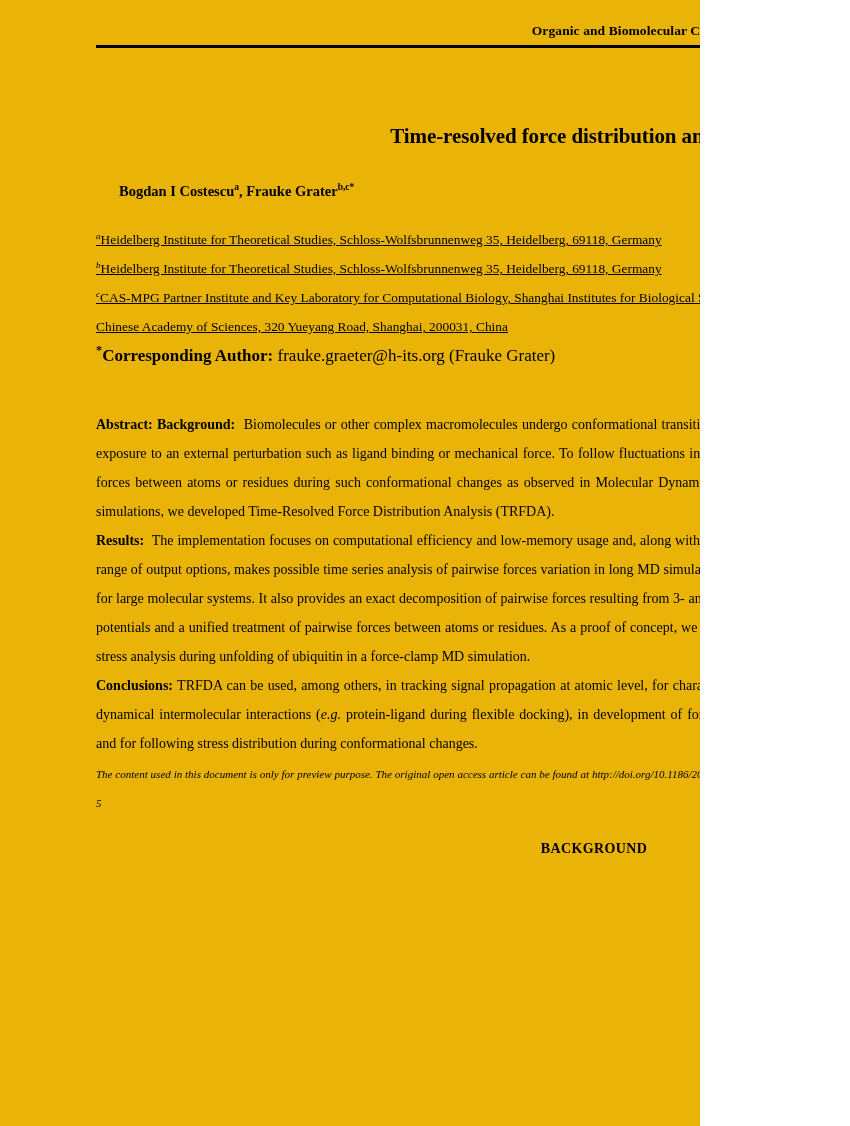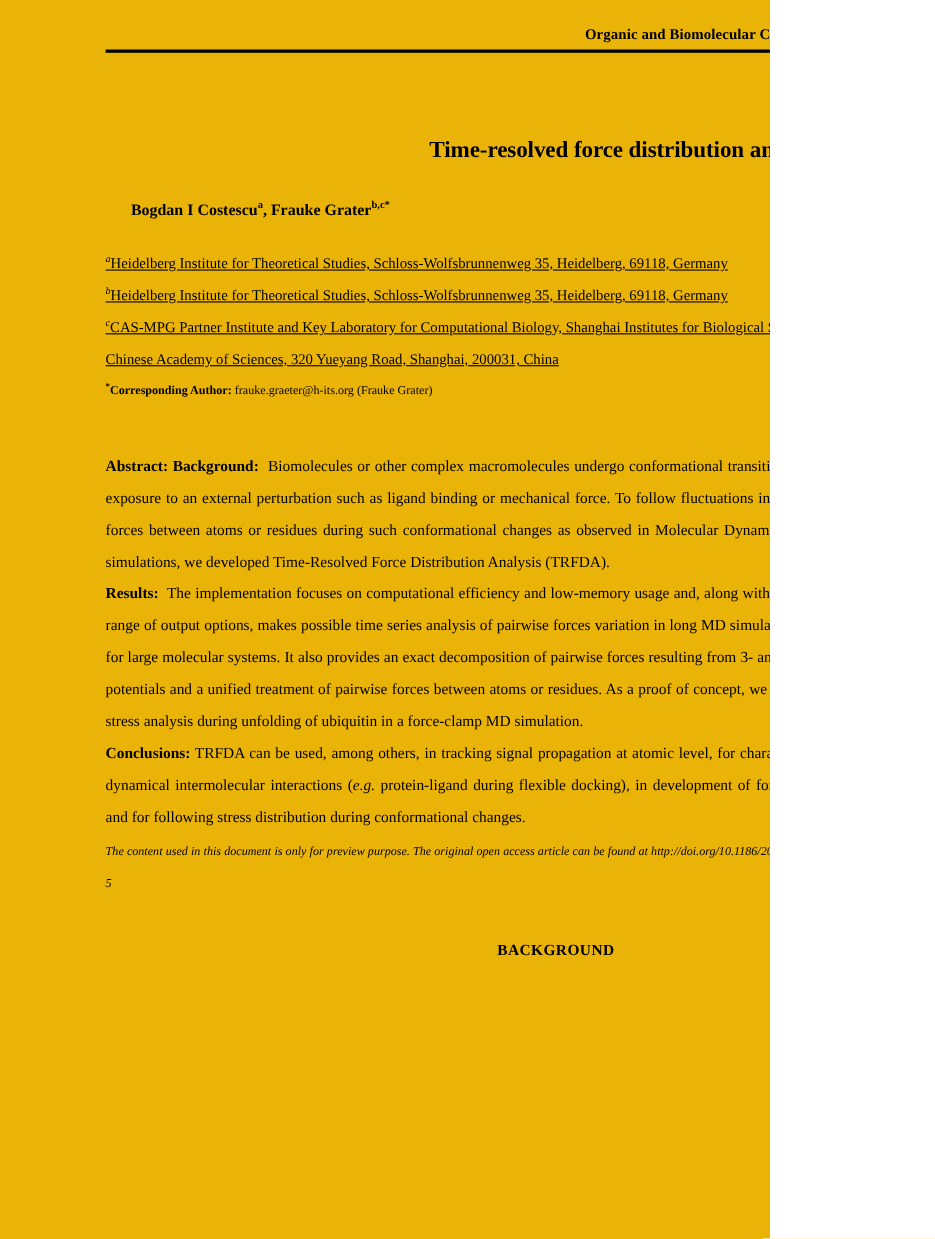--- a/index.html
+++ b/index.html
@@ -76,21 +76,21 @@
     margin: 0;
     text-decoration: underline;
   }
   .affil .mark {
     font-style: italic;
     font-size: 0.68em;
     vertical-align: super;
     line-height: 0;
   }
   .corresp {
-    font-size: 11px;
+    font-size: 17px;
     line-height: 29px;
     margin: 0;
   }
   .corresp .star {
     font-size: 0.72em;
     vertical-align: super;
     line-height: 0;
     font-weight: bold;
   }
   .corresp b { font-weight: bold; }
@@ -123,24 +123,24 @@
     margin-top: 16px;
     display: flex;
     gap: 24px;
   }
   .col {
     width: 316px;
   }
   .section-heading {
     font-size: 14px;
     font-weight: bold;
-    text-align: left;
+    text-align: center;
     letter-spacing: 0.4px;
     line-height: 29px;
-    margin: 16px;
+    margin: 0;
   }
   .col-para {
     font-size: 13.4px;
     line-height: 29px;
     text-align: justify;
     text-justify: inter-word;
     margin: 0;
     margin-top: 6px;
   }
 

